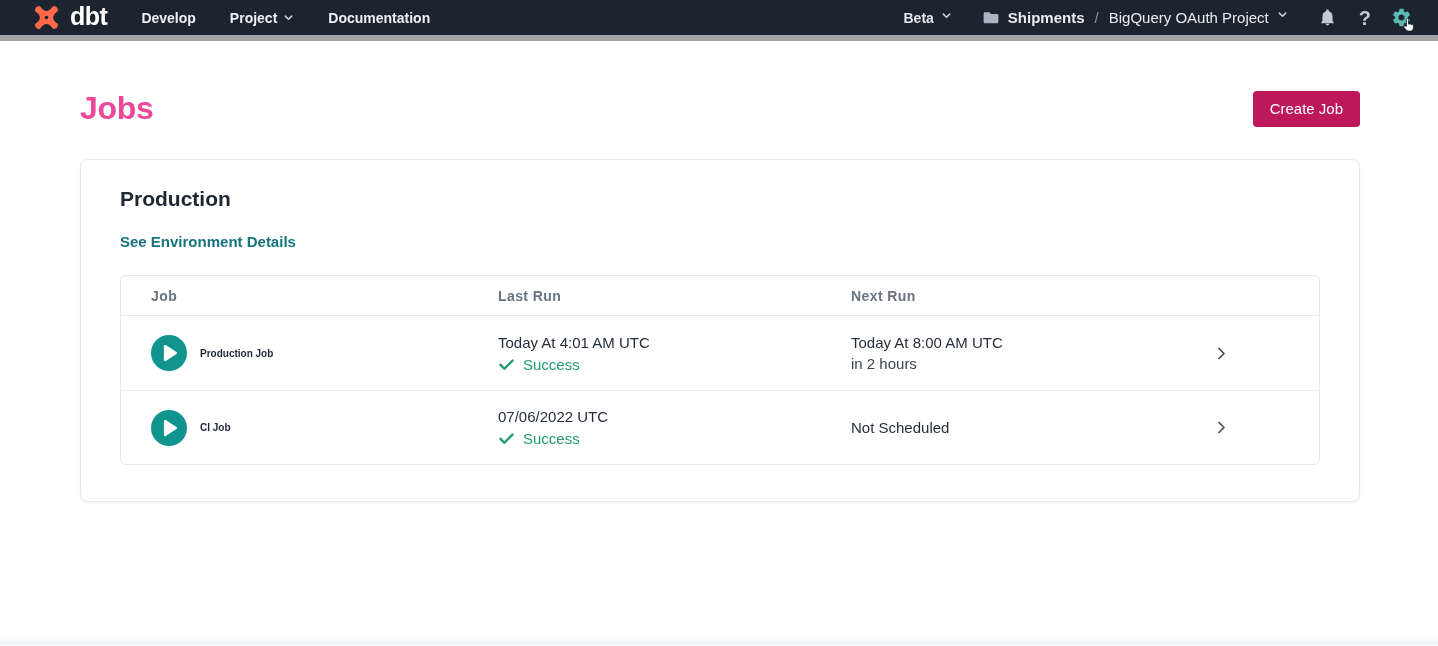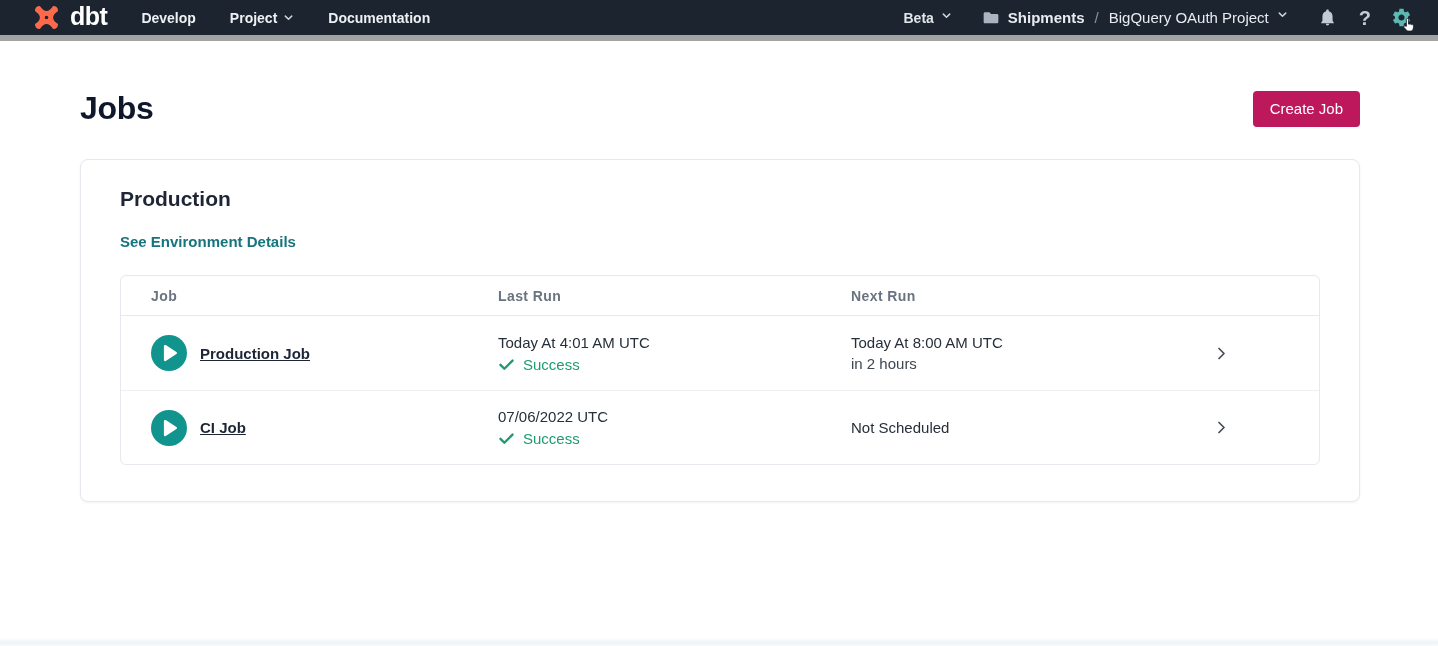--- a/index.html
+++ b/index.html
@@ -37,21 +37,21 @@
   .bell-btn { margin-left: 30px; }
   .help-btn { margin-left: 22px; color: #c3cbd4; font-size: 20px; font-weight: 700; line-height: 1; }
   .gear-btn { margin-left: 20px; position: relative; }
   .cursor-overlay { position: absolute; left: 9px; top: 10px; pointer-events: none; }
 
   
   .page-head {
     display: flex; justify-content: space-between; align-items: center;
     padding: 49px 78px 0 80px;
   }
-  .page-title { font-size: 32px; font-weight: 700; color: #0f172a; letter-spacing: -0.3px; }
+  .page-title { font-size: 32px; font-weight: 700; color: #ec4899; letter-spacing: -0.3px; }
   .create-job-btn {
     background: #be185d; color: #ffffff; border: none; border-radius: 4px;
     height: 36px; padding: 0 17px; font-size: 15px; font-family: Liberation Sans, sans-serif;
     cursor: pointer;
   }
 
   
   .env-card {
     margin: 32px 78px 0 80px;
     border: 1px solid #e5e8ec; border-radius: 8px;
@@ -64,21 +64,21 @@
   .card-link { font-size: 15px; font-weight: 700; color: #16747c; text-decoration: none; cursor: pointer; }
 
   
   .jobs-table { margin-top: 25px; border: 1px solid #e5e8ec; border-radius: 6px; background: #fff; }
   .tgrid { display: grid; grid-template-columns: 347px 353px 355px 1fr; padding-left: 30px; align-items: center; }
   .thead { height: 40px; border-bottom: 1px solid #e5e8ec; }
   .th { font-size: 14px; font-weight: 700; color: #6a7380; letter-spacing: 0.4px; }
   .trow { height: 74px; }
   .trow + .trow { border-top: 1px solid #edeff2; }
   .cell-job { display: flex; align-items: center; gap: 13px; }
-  .job-name { font-size: 15px; font-weight: 700; color: #1e2636; text-decoration: underline; }
+  .job-name { font-size: 10px; font-weight: 700; color: #1e2636; }
   .play-btn { width: 36px; height: 36px; border: none; background: none; cursor: pointer; flex: 0 0 36px; }
   .run-time { font-size: 15px; color: #262f3a; }
   .run-status { display: flex; align-items: center; gap: 8px; margin-top: 5px; color: #1f9b73; font-size: 15px; }
   .next-sub { font-size: 15px; color: #3d4752; margin-top: 4px; }
   .next-sub:empty { display: none; }
   .cell-chevron { display: flex; align-items: center; }
   .chevron-link { background: none; border: none; cursor: pointer; margin-left: 4px; padding: 4px; }
 
   
   .bottom-strip {

